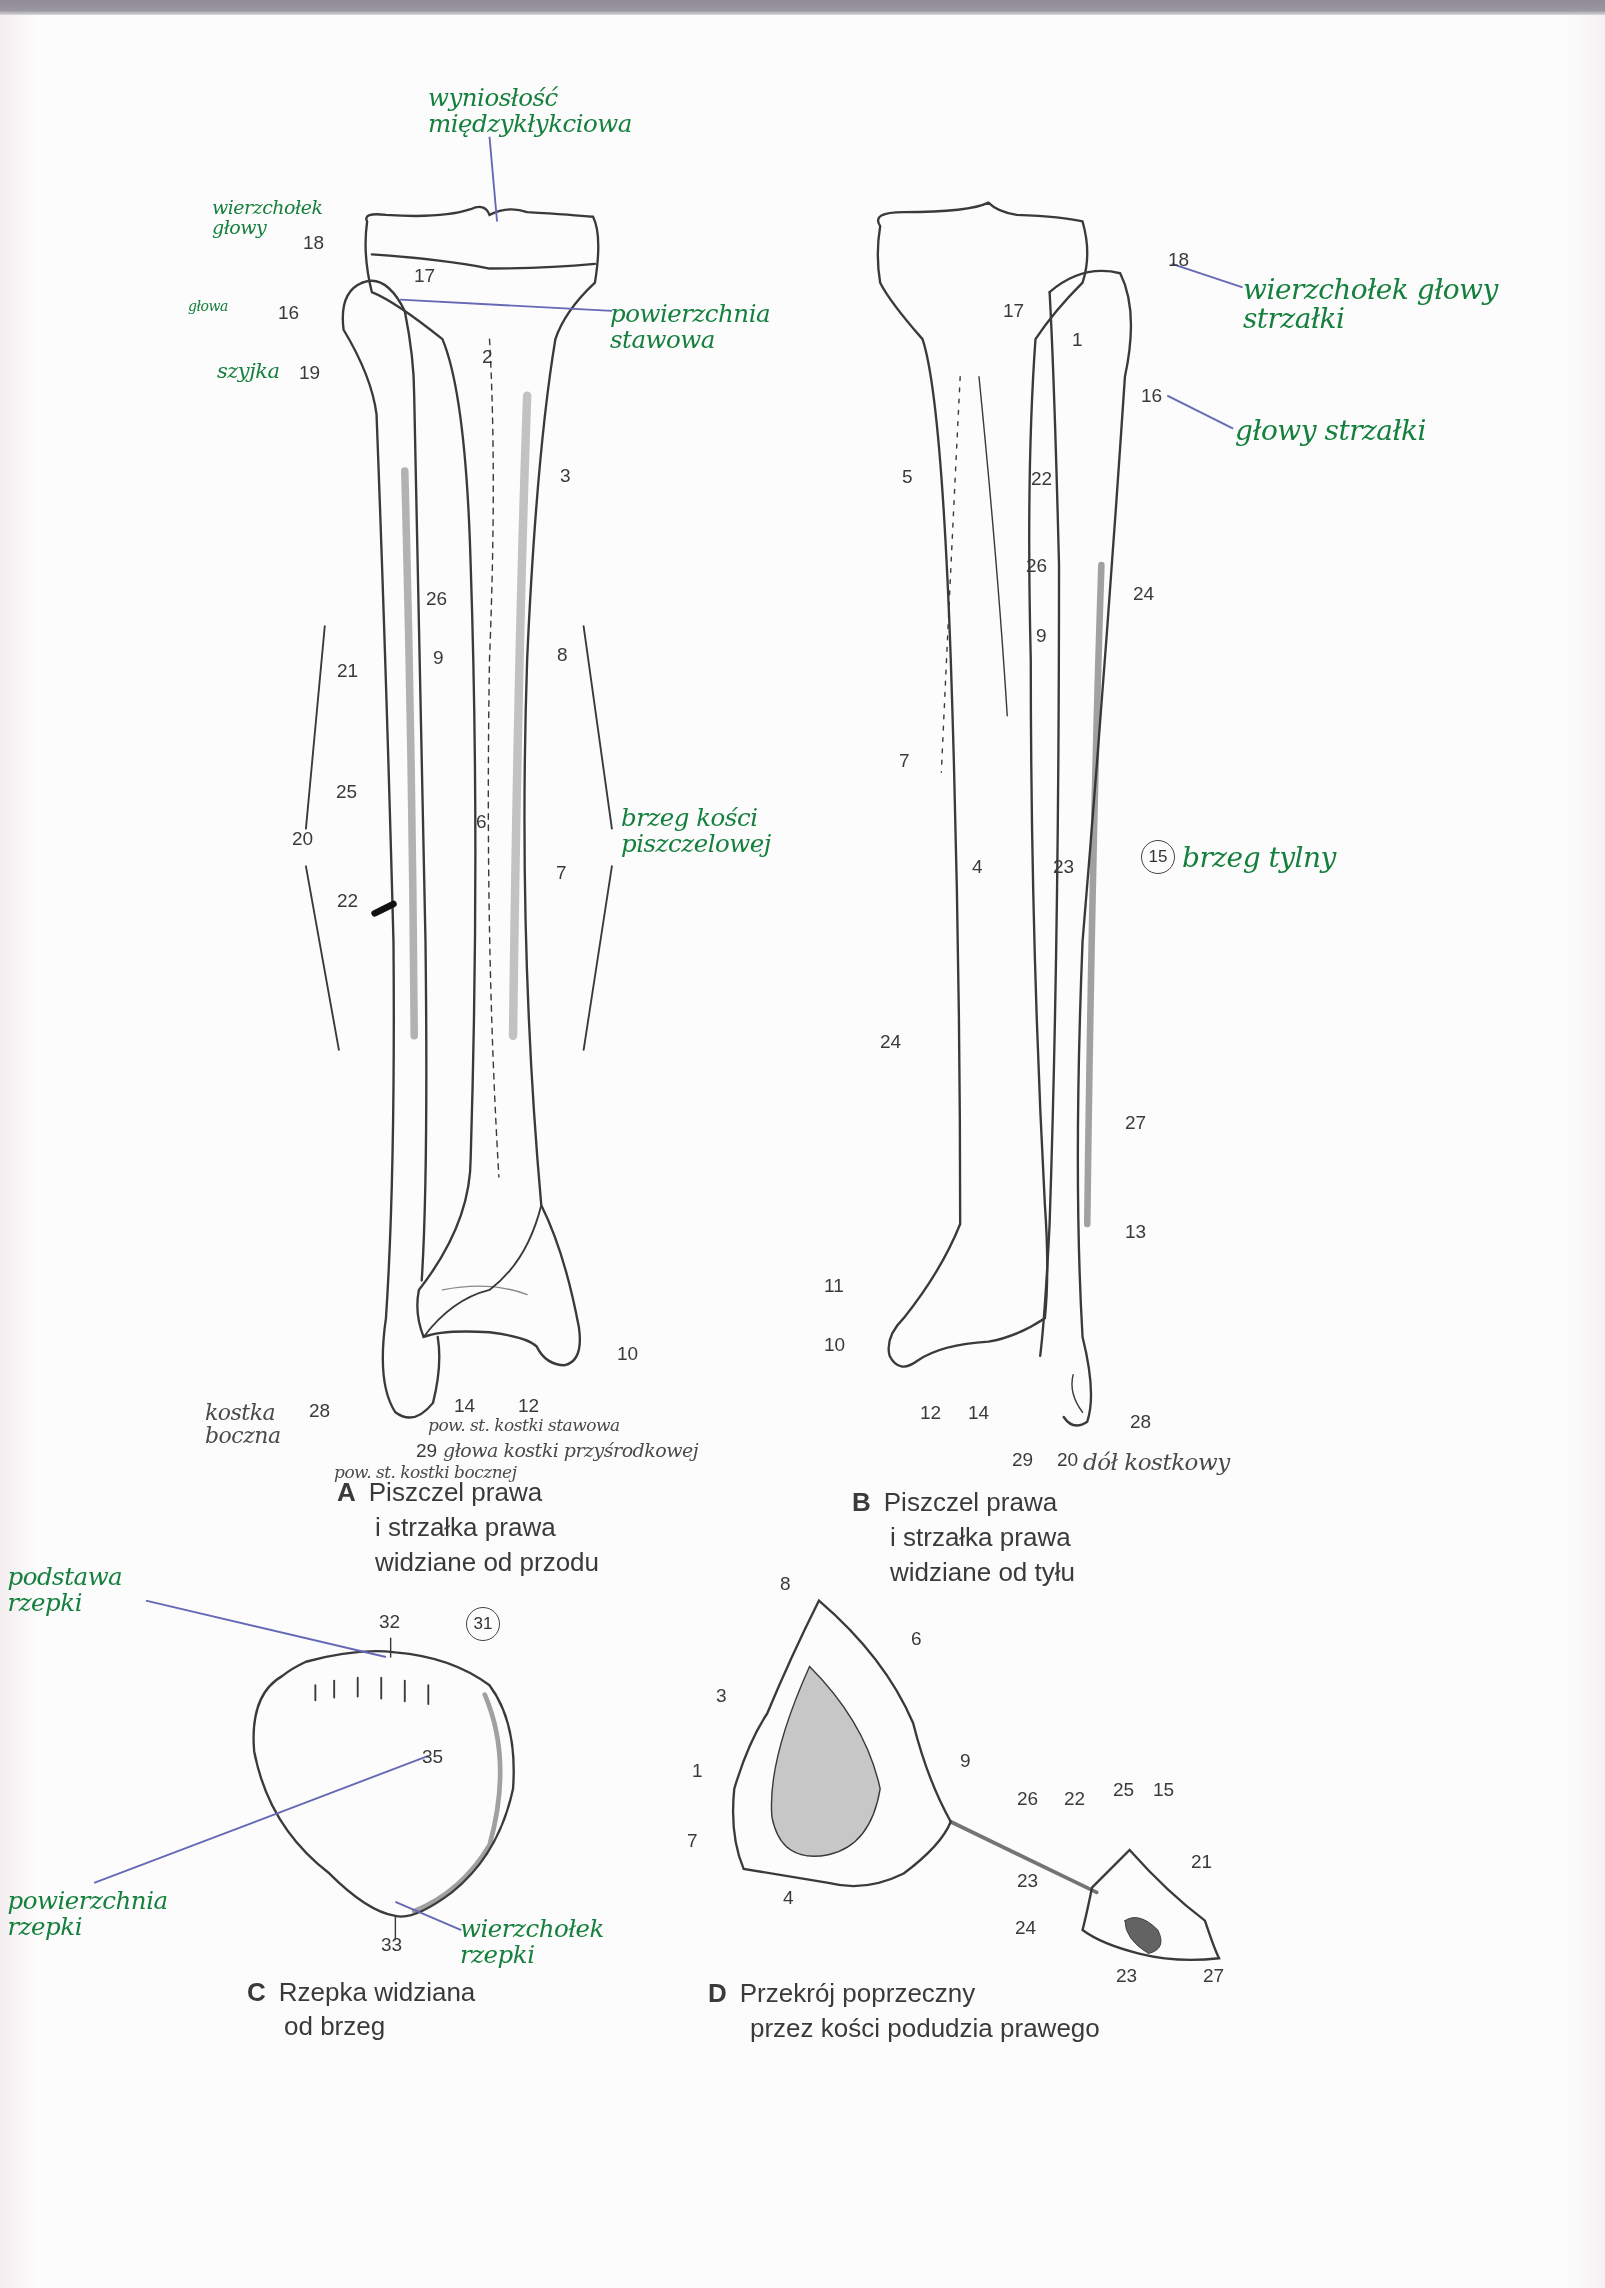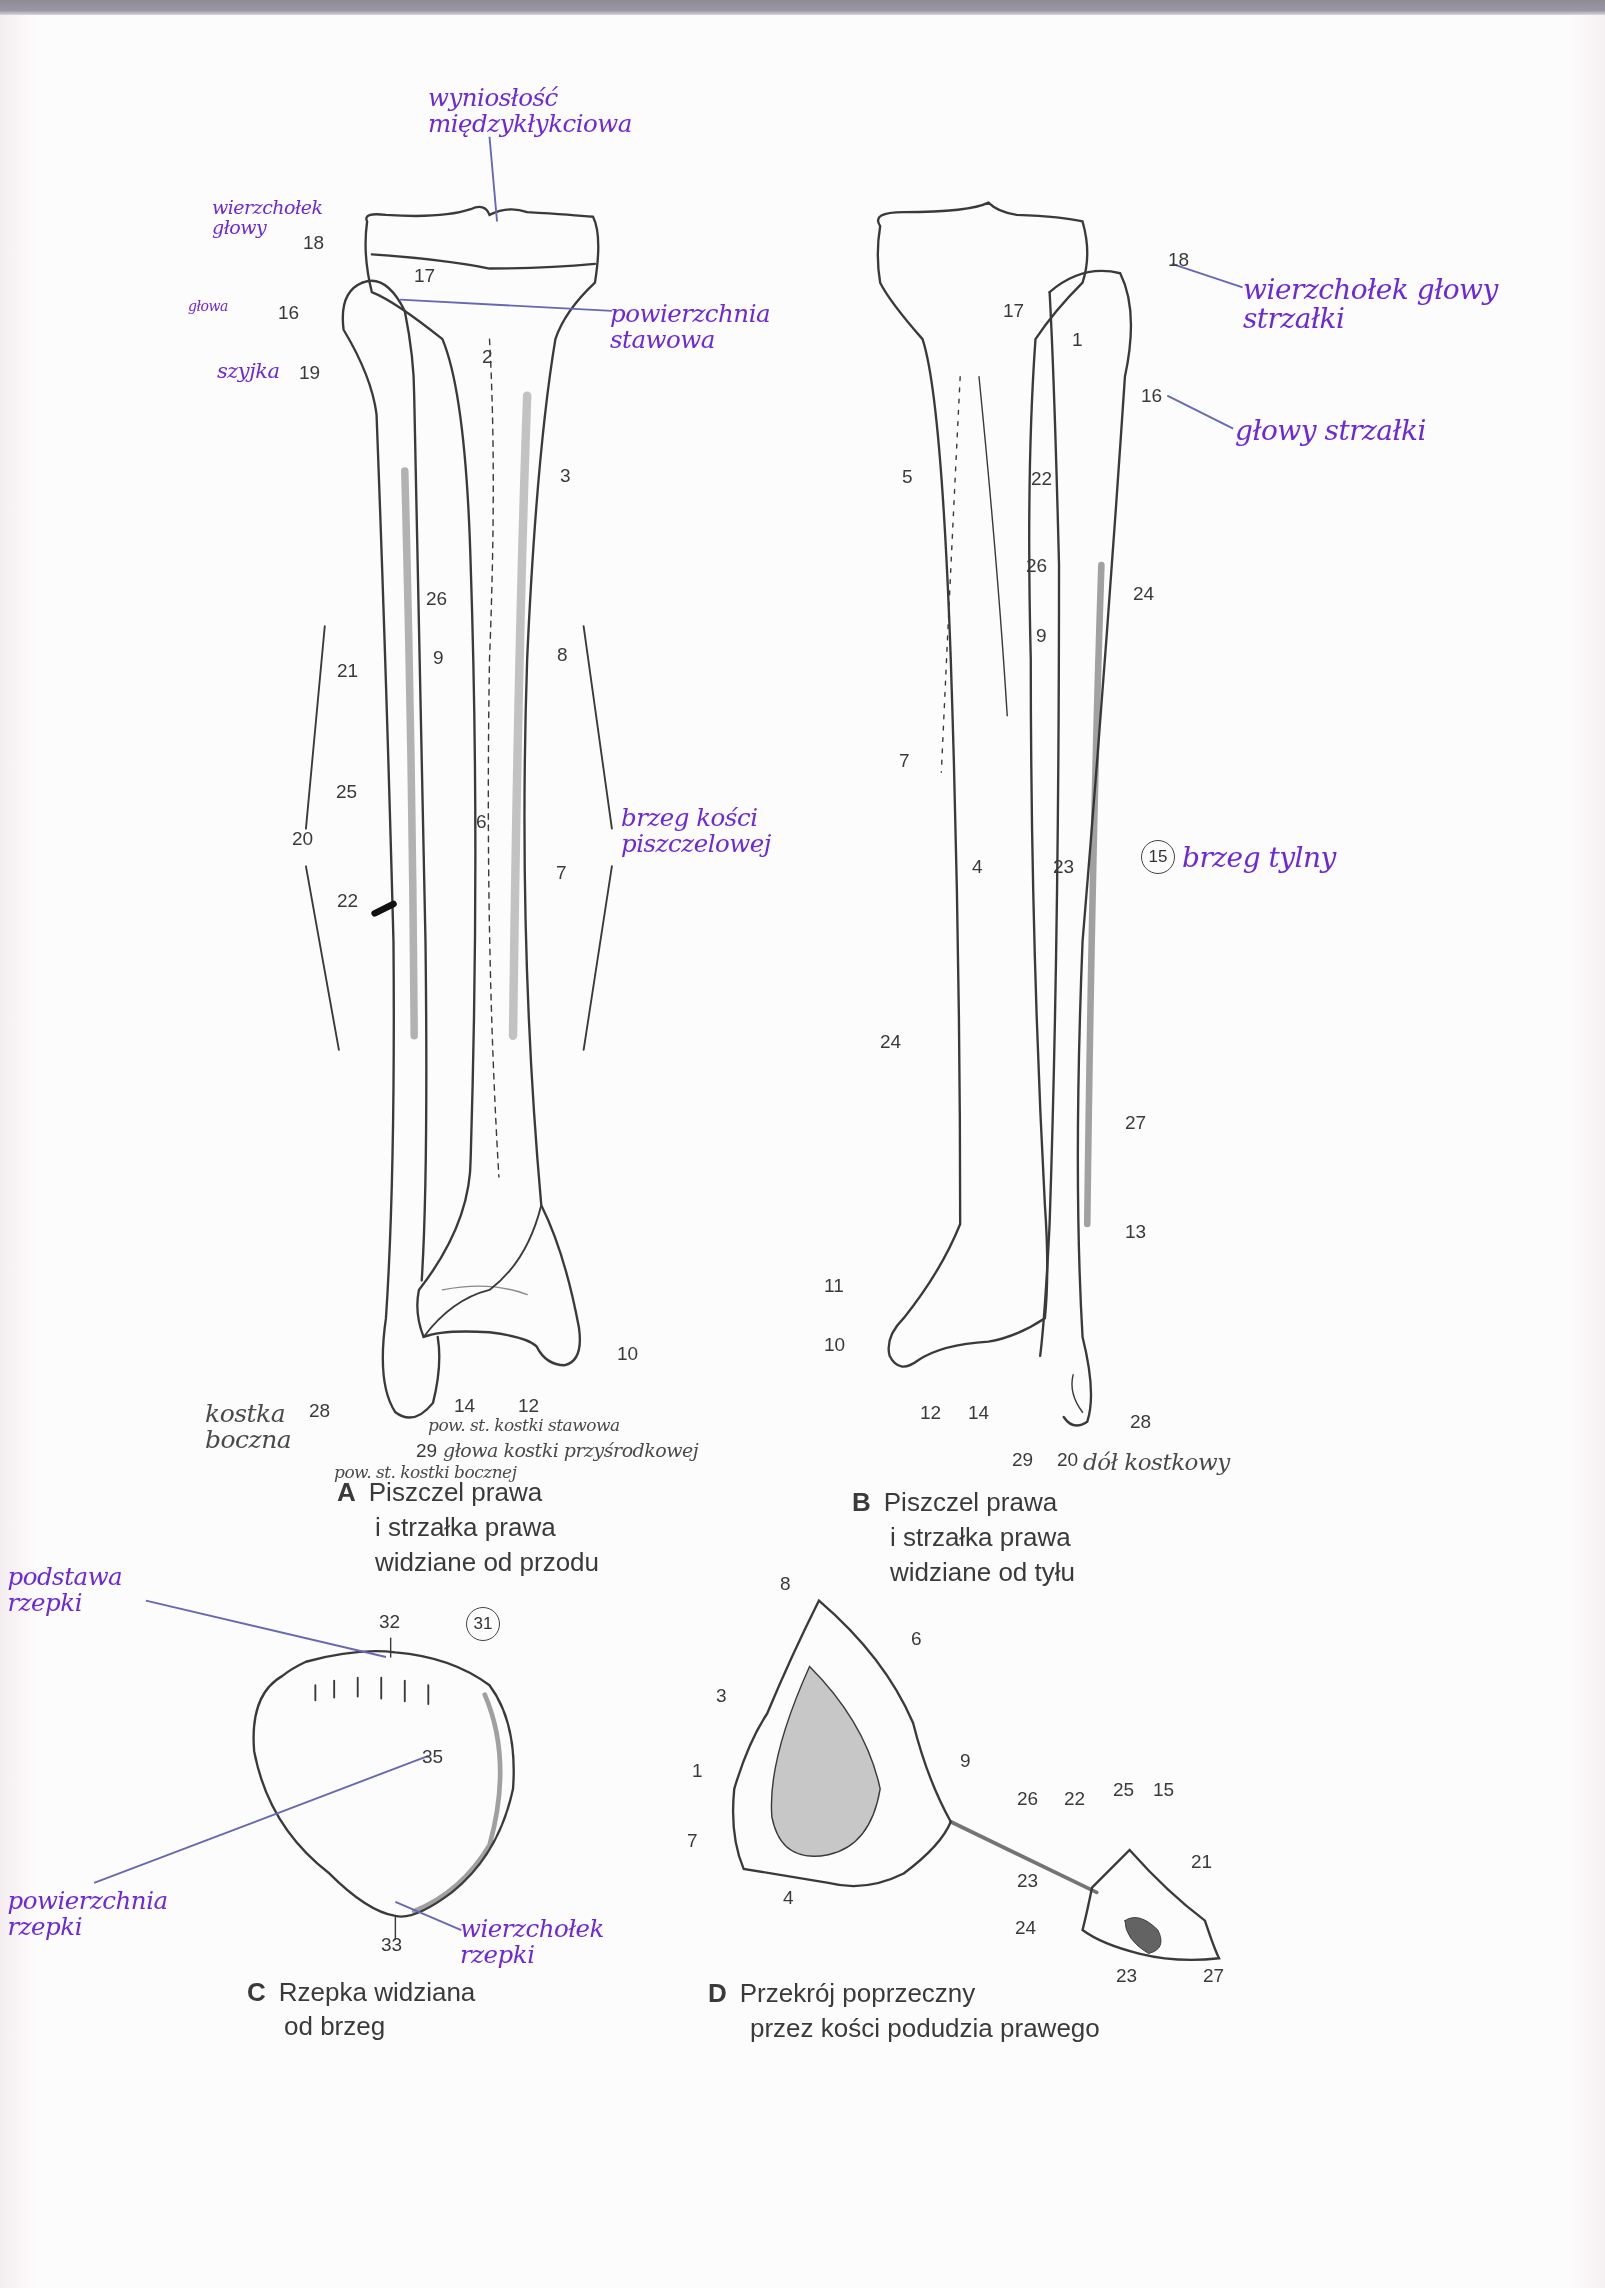--- a/index.html
+++ b/index.html
@@ -16,25 +16,25 @@
     position:absolute; top:15px; bottom:0; width:38px;
   }
   .scan-edge.left { left:0; background:linear-gradient(90deg, rgba(240,232,236,0.7), rgba(253,252,252,0)); }
   .scan-edge.right { right:0; background:linear-gradient(270deg, rgba(242,236,238,0.7), rgba(253,252,252,0)); }
   svg.drawing { position:absolute; left:0; top:0; }
   .num {
     position:absolute; font-size:19px; color:#3a3a3a; line-height:1;
     font-family:"Liberation Sans", sans-serif; white-space:nowrap;
   }
   .hand {
-    position:absolute; color:#6d28d9; font-family:"DejaVu Serif", serif;
+    position:absolute; color:#15803d; font-family:"DejaVu Serif", serif;
     font-style:italic; font-size:24.5px; line-height:1.05; white-space:pre;
     letter-spacing:-0.5px;
   }
-  .hand.dark { color:#4a4a4a; font-size:25px; }
+  .hand.dark { color:#4a4a4a; font-size:22px; }
   .caption {
     position:absolute; font-size:26px; color:#3a3a3a; line-height:1.3;
     font-family:"Liberation Sans", sans-serif; white-space:pre;
   }
   .caption .letter { font-weight:bold; margin-right:13px; }
   .circled {
     position:absolute; width:32px; height:32px; border:1.9px solid #444;
     border-radius:50%; font-size:17px; text-align:center; line-height:32px; color:#333;
   }
 </style>

